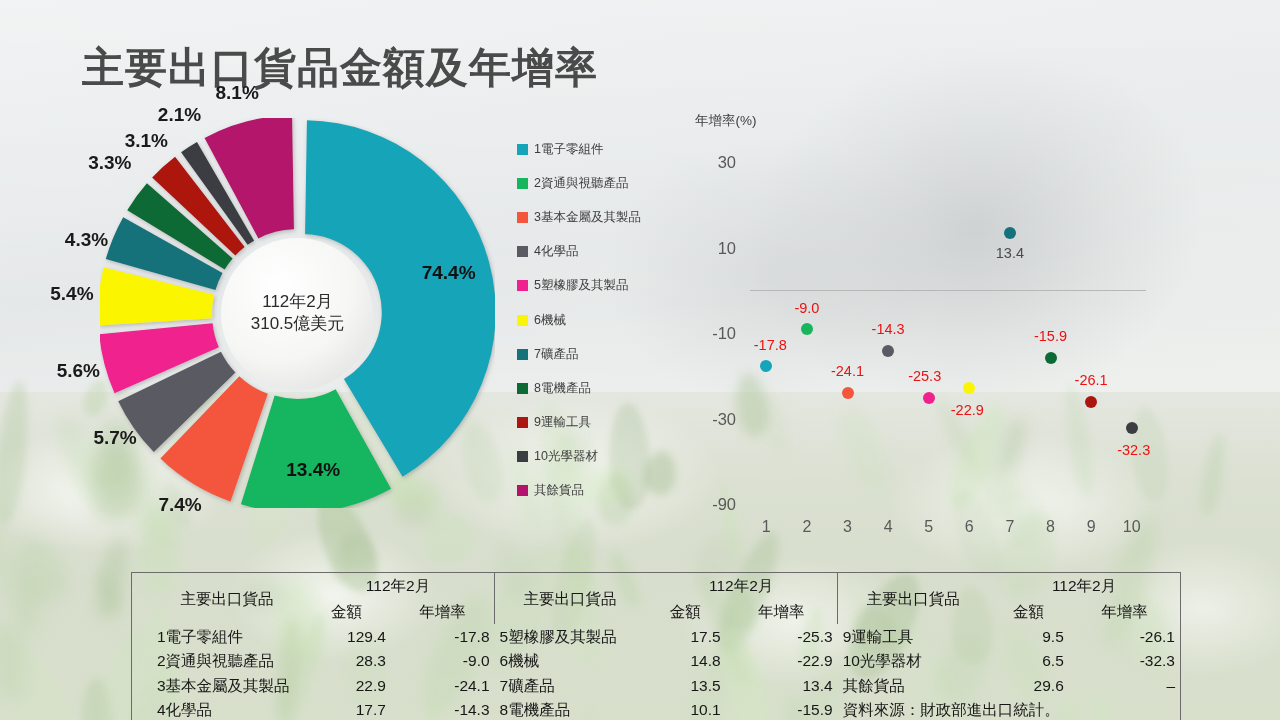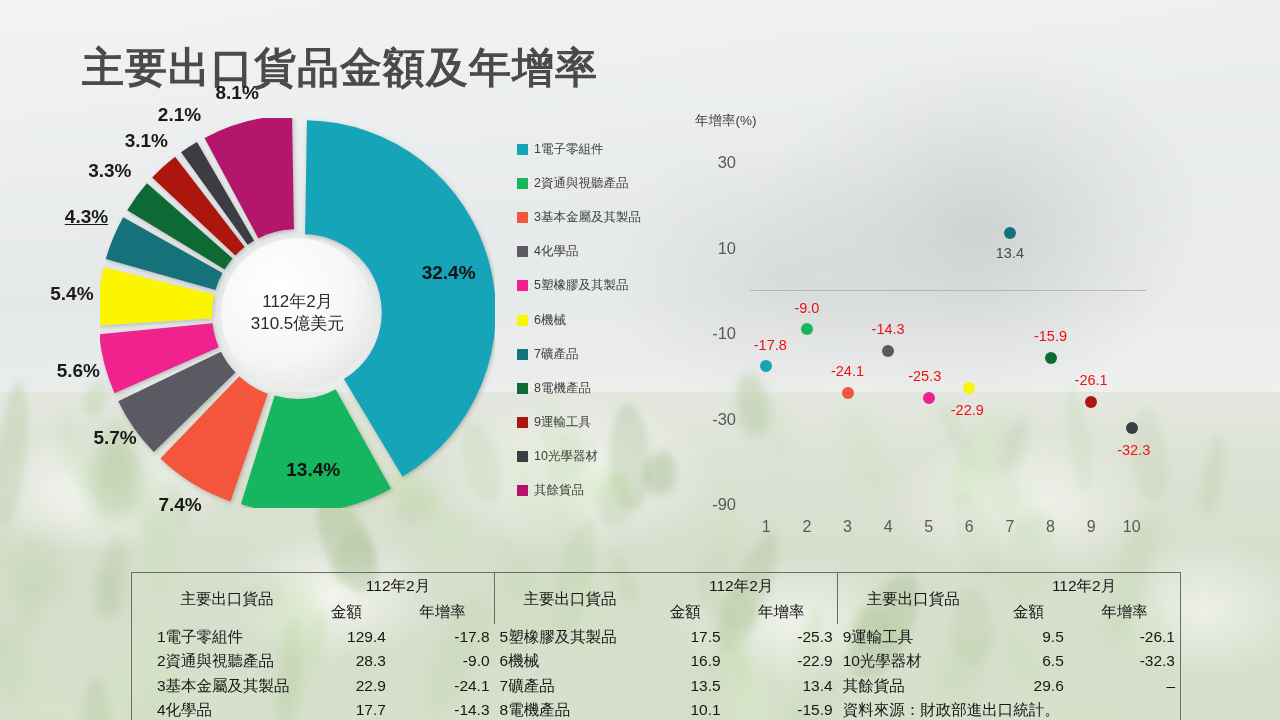--- a/index.html
+++ b/index.html
@@ -225,28 +225,28 @@
         <path d="M21.294324308565052,273.40488052969454 A192,192 0 0 1 5.895340955063745,214.5205100177794 L119.36373226299465,203.52395719472287 A78,78 0 0 0 125.61956925035456,227.4457327151884 Z" fill="#f0218e" transform="translate(-6.772256634878394,1.7710279702324239)" filter="url(#sh)"></path>
         <path d="M5.386356436576648,208.17421867510788 A192,192 0 0 1 10.61049930038945,149.9244747295283 L121.27926534078321,177.28181785887085 A78,78 0 0 0 119.15695730235926,200.94577633676258 Z" fill="#fbf505" transform="translate(-6.972016644810794,-0.6252870576633062)" filter="url(#sh)"></path>
         <path d="M12.240615536185487,143.77002917335318 A192,192 0 0 1 29.644268003595556,101.89336384745417 L129.0117338764607,157.76917906302825 A78,78 0 0 0 121.94150006157535,174.78157435167475 Z" fill="#14727a" transform="translate(-6.463999533977394,-2.6863934977474972)" filter="url(#sh)"></path>
         <path d="M32.856399826284445,96.39639302710262 A192,192 0 0 1 52.57570524606962,69.48666835139531 L138.32763025621577,144.60395901775433 A78,78 0 0 0 130.31666242942805,155.53603466726045 Z" fill="#0c6b34" transform="translate(-5.646284764662705,-4.137567927700742)" filter="url(#sh)"></path>
         <path d="M56.84967950028448,64.76781010808736 A192,192 0 0 1 79.76369294429469,43.94853401581298 L149.3727502586197,134.229091943924 A78,78 0 0 0 140.06393229699057,142.6869228564105 Z" fill="#ad1511" transform="translate(-4.707267777862144,-5.180890856551679)" filter="url(#sh)"></path>
         <path d="M84.8694410759038,40.14513881379963 A192,192 0 0 1 100.76540709567061,29.85878558124719 L157.90469663261618,128.50513164238168 A78,78 0 0 0 151.44696043708592,132.6839626431061 Z" fill="#3a3d42" transform="translate(-3.8029487032511313,-5.876868312327624)" filter="url(#sh)"></path>
         <path d="M106.32675694244115,26.759452277461435 A192,192 0 0 1 193.81666530796224,4.026391448620018 L195.70677028135967,118.01072152600189 A78,78 0 0 0 160.16399500786673,127.2460274877187 Z" fill="#b3136a" transform="translate(-1.7603985854019797,-6.7750274405728215)" filter="url(#sh)"></path>
         <circle cx="197" cy="196" r="76" fill="url(#hub)"></circle>
       </svg>
     <div id="donut-labels">
-        <div class="slice-label inside" style="left: 348.64px; top: 155.326px;">32.4%</div>
+        <div class="slice-label inside" style="left: 348.64px; top: 155.326px;">74.4%</div>
         <div class="slice-label inside" style="left: 213.231px; top: 352.159px;">13.4%</div>
         <div class="slice-label" style="left: 80.0652px; top: 387.056px;">7.4%</div>
         <div class="slice-label" style="left: 15.0928px; top: 320px;">5.7%</div>
         <div class="slice-label" style="left: -21.6471px; top: 253.179px;">5.6%</div>
         <div class="slice-label" style="left: -28.0965px; top: 175.812px;">5.4%</div>
-        <div class="slice-label" style="left: -13.5417px; top: 99px; text-decoration: underline;">4.3%</div>
-        <div class="slice-label" style="left: 9.86599px; top: 53px; text-align: center;">3.3%</div>
+        <div class="slice-label" style="left: -13.5417px; top: 122px;">4.3%</div>
+        <div class="slice-label" style="left: 9.86599px; top: 45px; text-align: center;">3.3%</div>
         <div class="slice-label" style="left: 46.2978px; top: 23.33px;">3.1%</div>
         <div class="slice-label" style="left: 79.5266px; top: -3.17173px;">2.1%</div>
         <div class="slice-label" style="left: 137.17px; top: -24.8652px;">8.1%</div>
       </div>
     <div id="donut-center">
       <div>112年2月</div>
       <div>310.5億美元</div>
     </div>
   </div>
 
@@ -371,21 +371,21 @@
             <td class="num sepr row-div">-25.3</td>
             <td class="name row-div">9運輸工具</td>
             <td class="num row-div">9.5</td>
             <td class="num row-div">-26.1</td>
           </tr>
           <tr>
             <td class="name">2資通與視聽產品</td>
             <td class="num">28.3</td>
             <td class="num sepr">-9.0</td>
             <td class="name">6機械</td>
-            <td class="num">16.9</td>
+            <td class="num">14.8</td>
             <td class="num sepr">-22.9</td>
             <td class="name">10光學器材</td>
             <td class="num">6.5</td>
             <td class="num">-32.3</td>
           </tr>
           <tr>
             <td class="name">3基本金屬及其製品</td>
             <td class="num">22.9</td>
             <td class="num sepr">-24.1</td>
             <td class="name">7礦產品</td>

